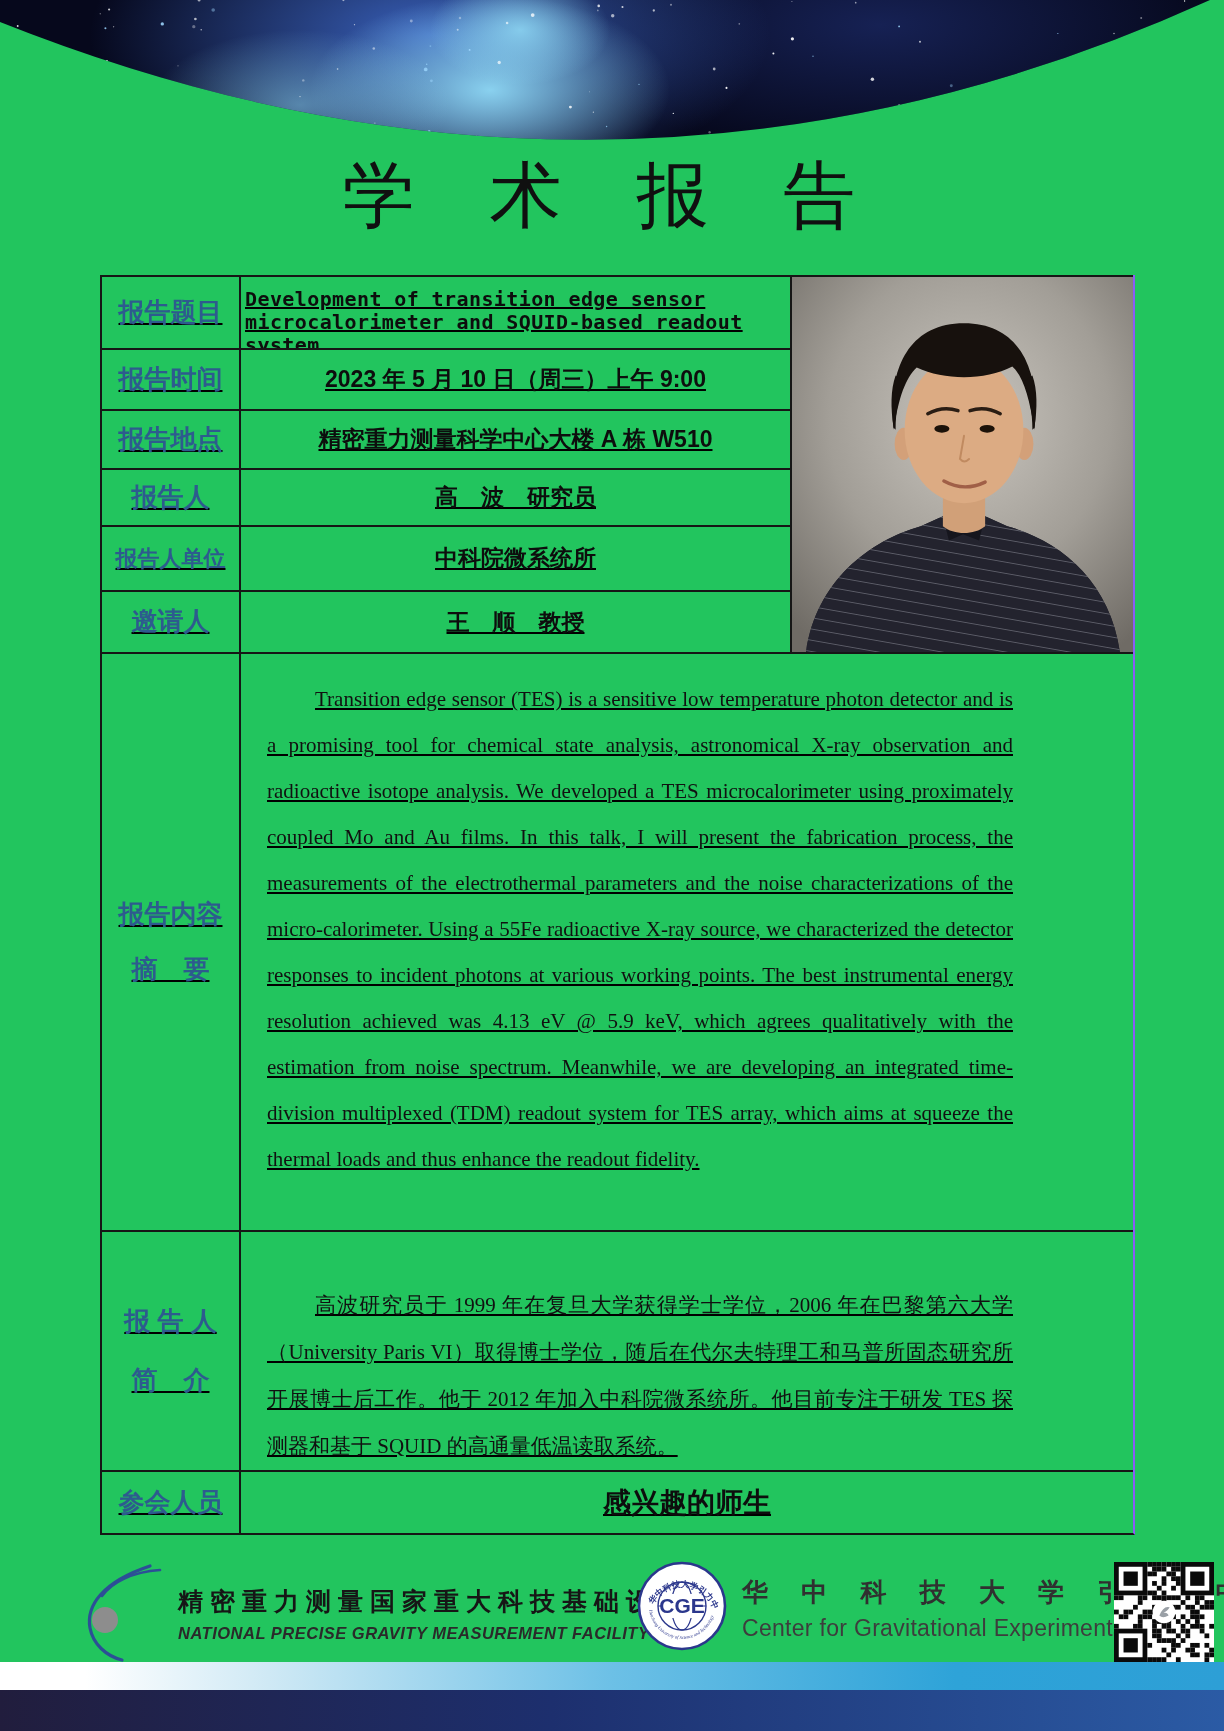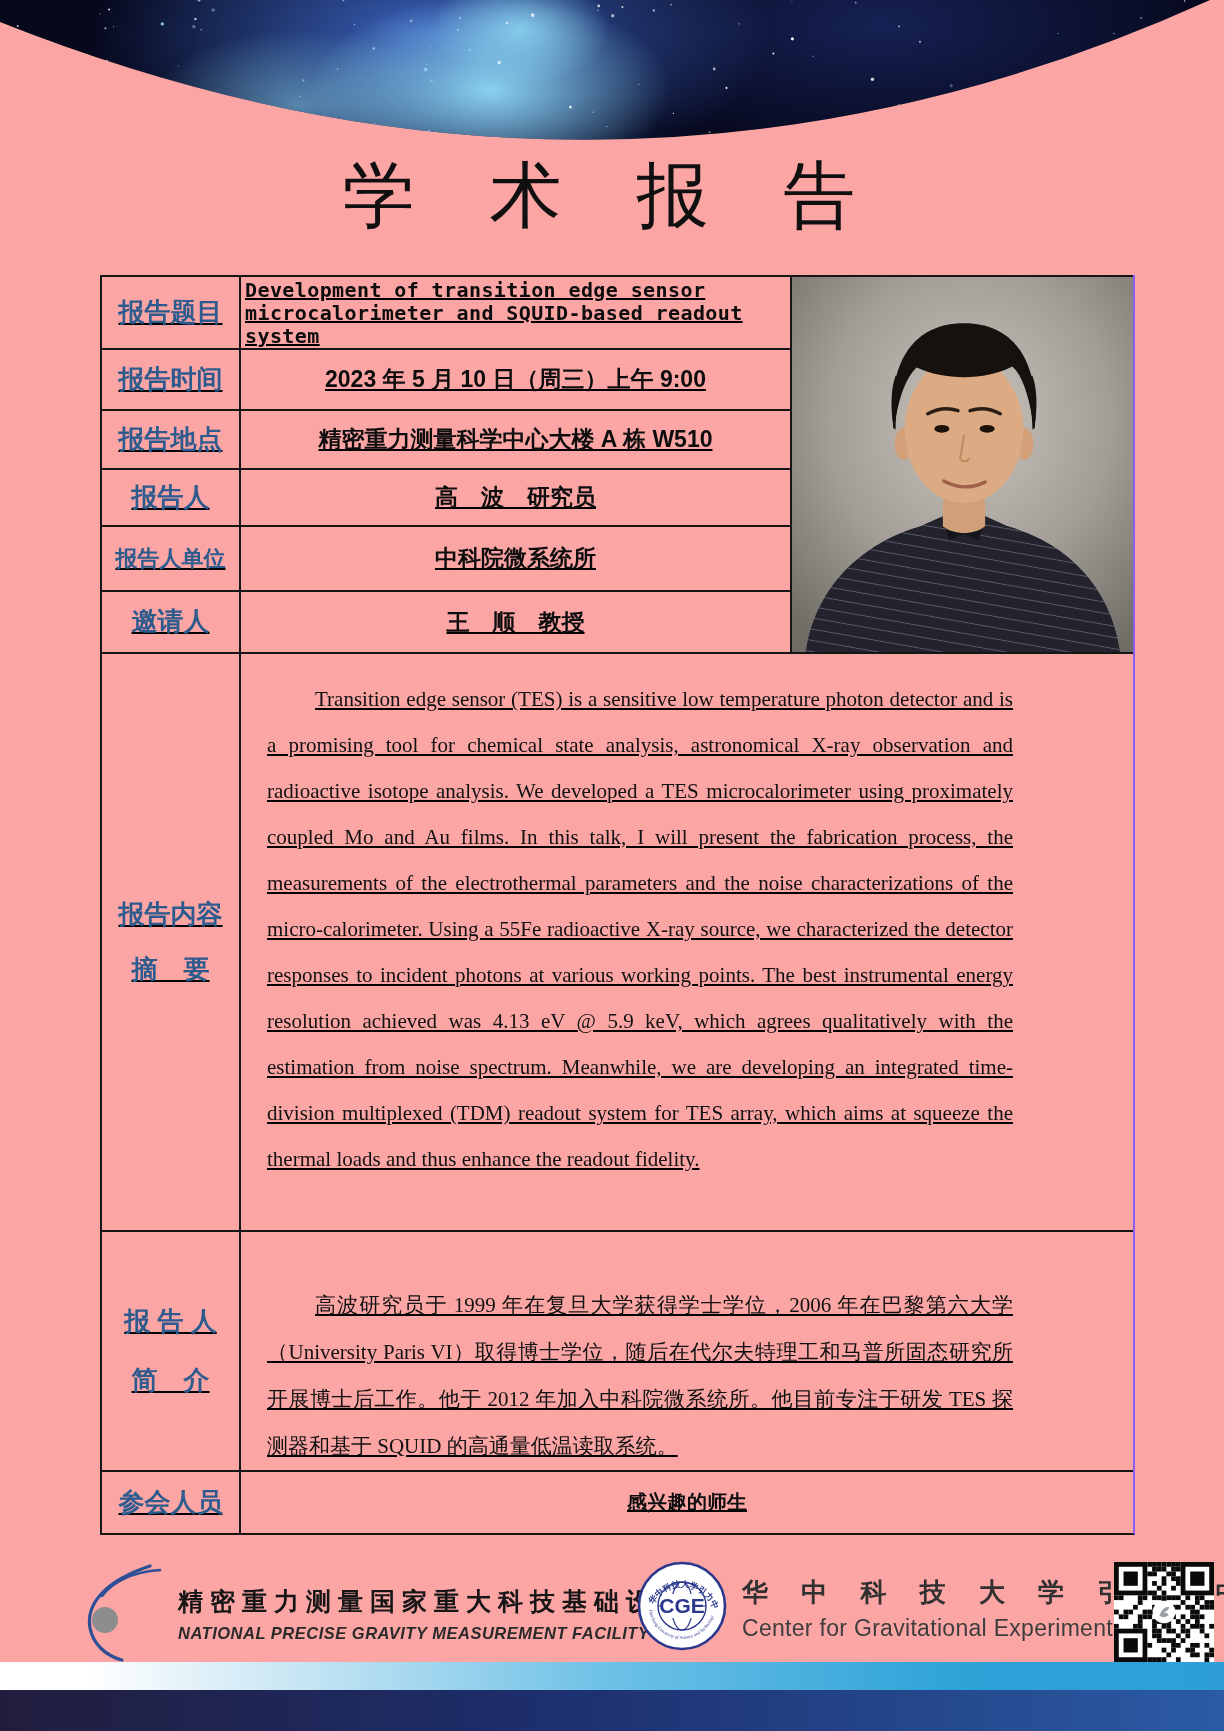--- a/index.html
+++ b/index.html
@@ -1,37 +1,37 @@
 <!DOCTYPE html>
 <html><head>
 <meta charset="utf-8">
 <style>
   html,body{margin:0;padding:0;background:#e8e8e8;}
-  #poster{position:relative;width:1224px;height:1731px;margin:0 auto;background:#fca5a5;overflow:hidden;
+  #poster{position:relative;width:1224px;height:1731px;margin:0 auto;background:#22c55e;overflow:hidden;
           font-family:"Liberation Sans",sans-serif;}
   
   #banner{position:absolute;left:0;top:0;width:1224px;height:235px;}
   
   #page-title{position:absolute;left:0;top:148px;width:1224px;text-align:center;
       font-family:"DejaVu Serif",serif;font-size:72px;font-weight:500;color:#101010;
       letter-spacing:26px;white-space:nowrap;}
   
   #info-table{position:absolute;left:100px;top:275px;width:1033px;
       display:grid;grid-template-columns:139px 551px 343px;
       grid-template-rows:73px 61px 59px 57px 65px 62px 578px 240px 63px;
       border-right:2px solid #8b5cf6;border-bottom:2px solid #161616;box-sizing:content-box;text-decoration:underline;}
   .cell{border-left:2px solid #161616;border-top:2px solid #161616;box-sizing:border-box;
       display:flex;align-items:center;justify-content:center;overflow:hidden;}
   .lc{flex-direction:column;color:#2d5b8e;font-weight:bold;font-size:26px;line-height:1.35;
       text-align:center;font-family:"Liberation Sans",sans-serif;}
   .lc.small{font-size:22px;}
   .vc{color:#0d0d0d;font-weight:bold;font-size:23px;text-align:center;}
   .vc.title-val{justify-content:flex-start;align-items:flex-start;text-align:left;
       font-family:"DejaVu Sans Mono",monospace;font-size:20px;line-height:23px;
-      letter-spacing:0.4px;white-space:pre-line;padding:2px 2px 0 4px;font-weight:bold;}
+      letter-spacing:0.4px;white-space:pre-line;padding:11px 2px 0 4px;font-weight:bold;}
   .photo-cell{grid-column:3;grid-row:1 / span 6;padding:0;align-items:stretch;}
   .photo-cell svg{width:100%;height:100%;display:block;}
   .wide{grid-column:2 / span 2;}
   .para{display:block;padding:22px 120px 0 26px;font-family:"Liberation Serif",serif;
       font-weight:normal;font-size:21px;line-height:46px;text-align:justify;color:#111;}
   .para.cjk{line-height:47px;}
   .indent{text-indent:48px;}
   
   #facility-logo{position:absolute;left:72px;top:1560px;display:flex;align-items:center;}
   #facility-text{margin-left:14px;}
@@ -287,21 +287,21 @@
 
     <div class="cell lc">
       <span>报 告 人</span>
       <span style="margin-top:24px;">简　介</span>
     </div>
     <div class="cell wide" style="align-items:flex-end;">
       <span class="para cjk indent" style="padding-top:10px;">高波研究员于 1999 年在复旦大学获得学士学位，2006 年在巴黎第六大学（University Paris VI）取得博士学位，随后在代尔夫特理工和马普所固态研究所开展博士后工作。他于 2012 年加入中科院微系统所。他目前专注于研发 TES 探测器和基于 SQUID 的高通量低温读取系统。</span>
     </div>
 
     <div class="cell lc">参会人员</div>
-    <div class="cell vc wide" style="font-size:20px;">感兴趣的师生</div>
+    <div class="cell vc wide" style="font-size:28px;">感兴趣的师生</div>
   </div>
 
   <div id="facility-logo">
     <span>
       <svg width="92" height="104" viewBox="0 0 92 104">
         <path d="M78,6 C30,22 14,46 18,68 C21,84 34,96 50,100" stroke="#2c4f96" stroke-width="3.2" fill="none" stroke-linecap="round"></path>
         <path d="M88,10 C60,12 40,22 30,36" stroke="#2c4f96" stroke-width="2.6" fill="none" stroke-linecap="round"></path>
         <circle cx="33" cy="60" r="13" fill="#8d8d8d"></circle>
       </svg>
     </span>

